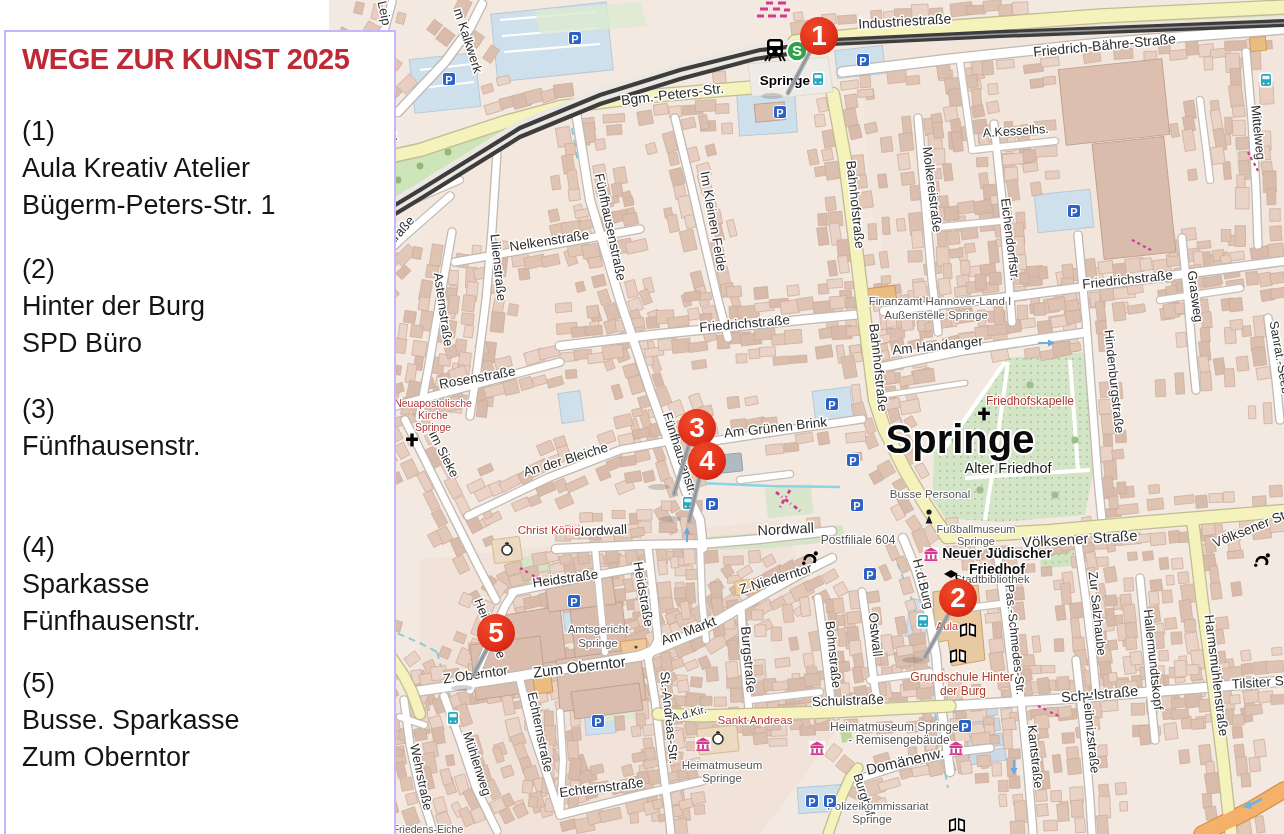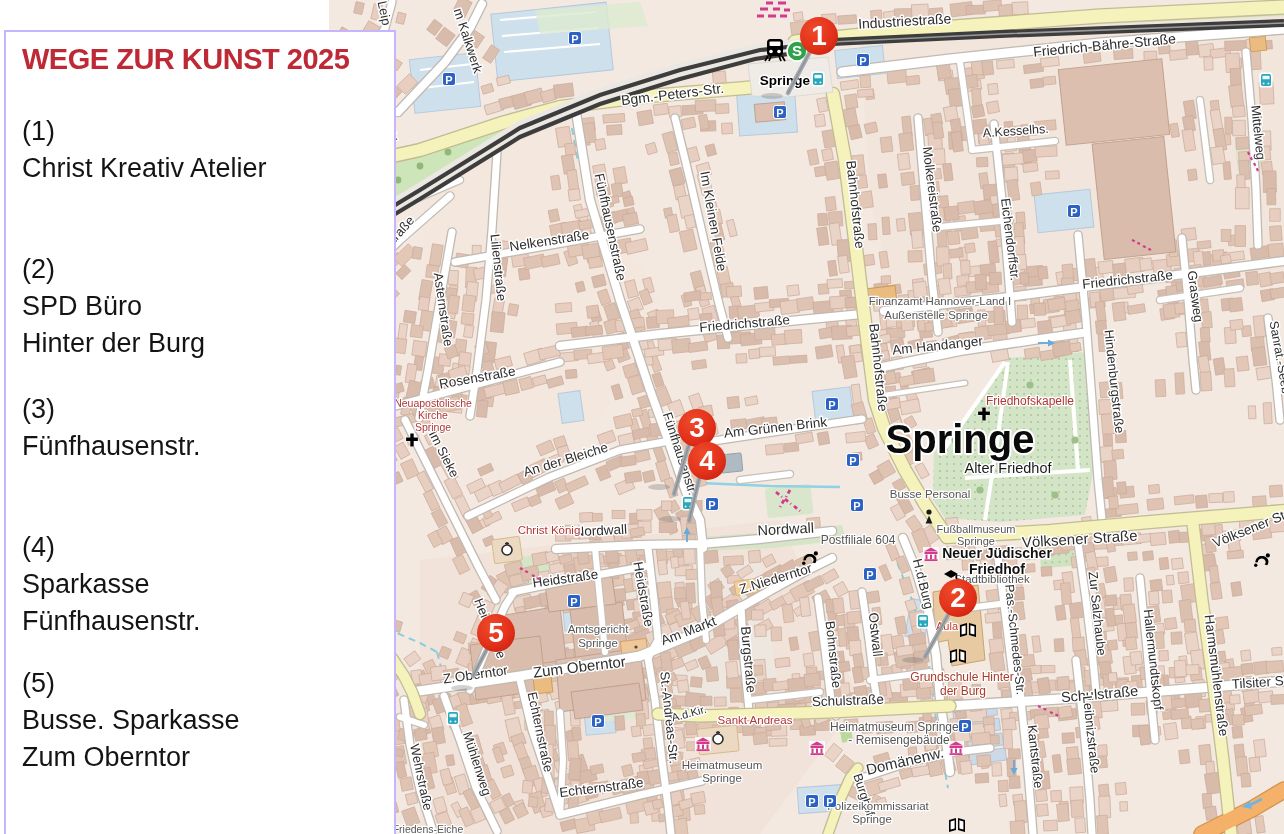--- a/index.html
+++ b/index.html
@@ -2085,26 +2085,27 @@
 <text x="697" y="437" font-size="28" font-weight="bold" fill="#fff" text-anchor="middle">3</text>
 <circle cx="707" cy="461" r="19" fill="url(#mk)"></circle>
 <text x="707" y="470" font-size="28" font-weight="bold" fill="#fff" text-anchor="middle">4</text>
 <circle cx="496" cy="633" r="19" fill="url(#mk)"></circle>
 <text x="496" y="642" font-size="28" font-weight="bold" fill="#fff" text-anchor="middle">5</text>
 </svg>
 <div class="legend">
 <h1>WEGE ZUR KUNST 2025</h1>
 <div class="g" style="top:81px">
         <div>(1)</div>
-        <div>Christ Kreativ Atelier</div>
+        <div>Aula Kreativ Atelier</div>
+        <div>Bügerm-Peters-Str. 1</div>
       </div>
 <div class="g" style="top:219px">
         <div>(2)</div>
+        <div>Hinter der Burg</div>
         <div>SPD Büro</div>
-        <div>Hinter der Burg</div>
       </div>
 <div class="g" style="top:359px">
         <div>(3)</div>
         <div>Fünfhausenstr.</div>
       </div>
 <div class="g" style="top:497px">
         <div>(4)</div>
         <div>Sparkasse</div>
         <div>Fünfhausenstr.</div>
       </div>

